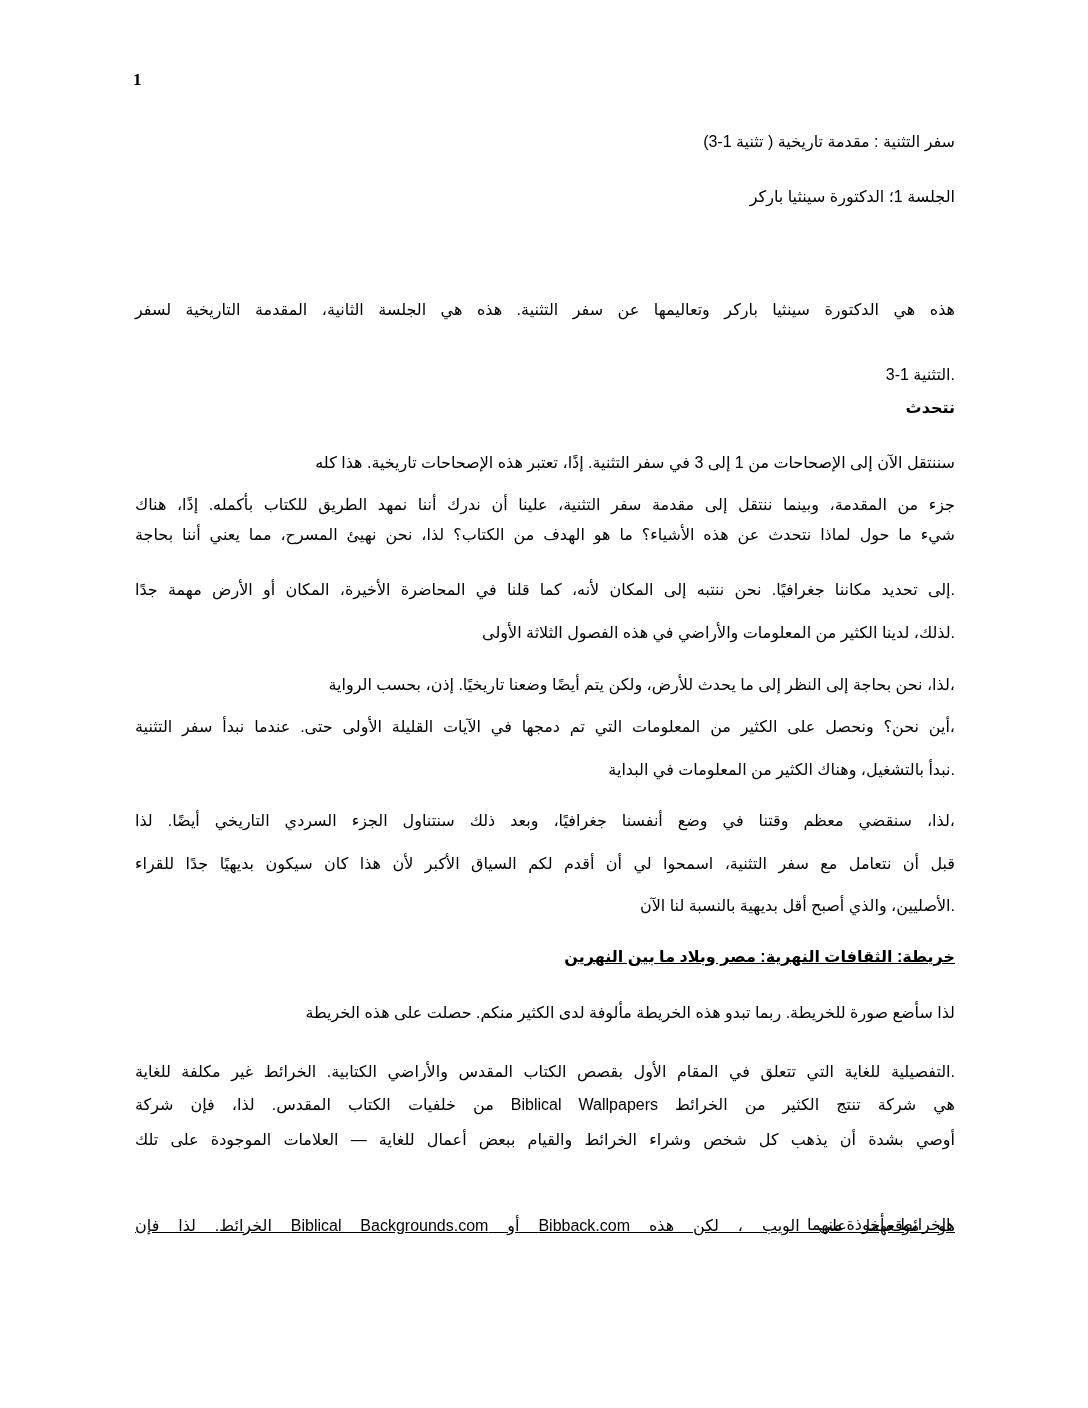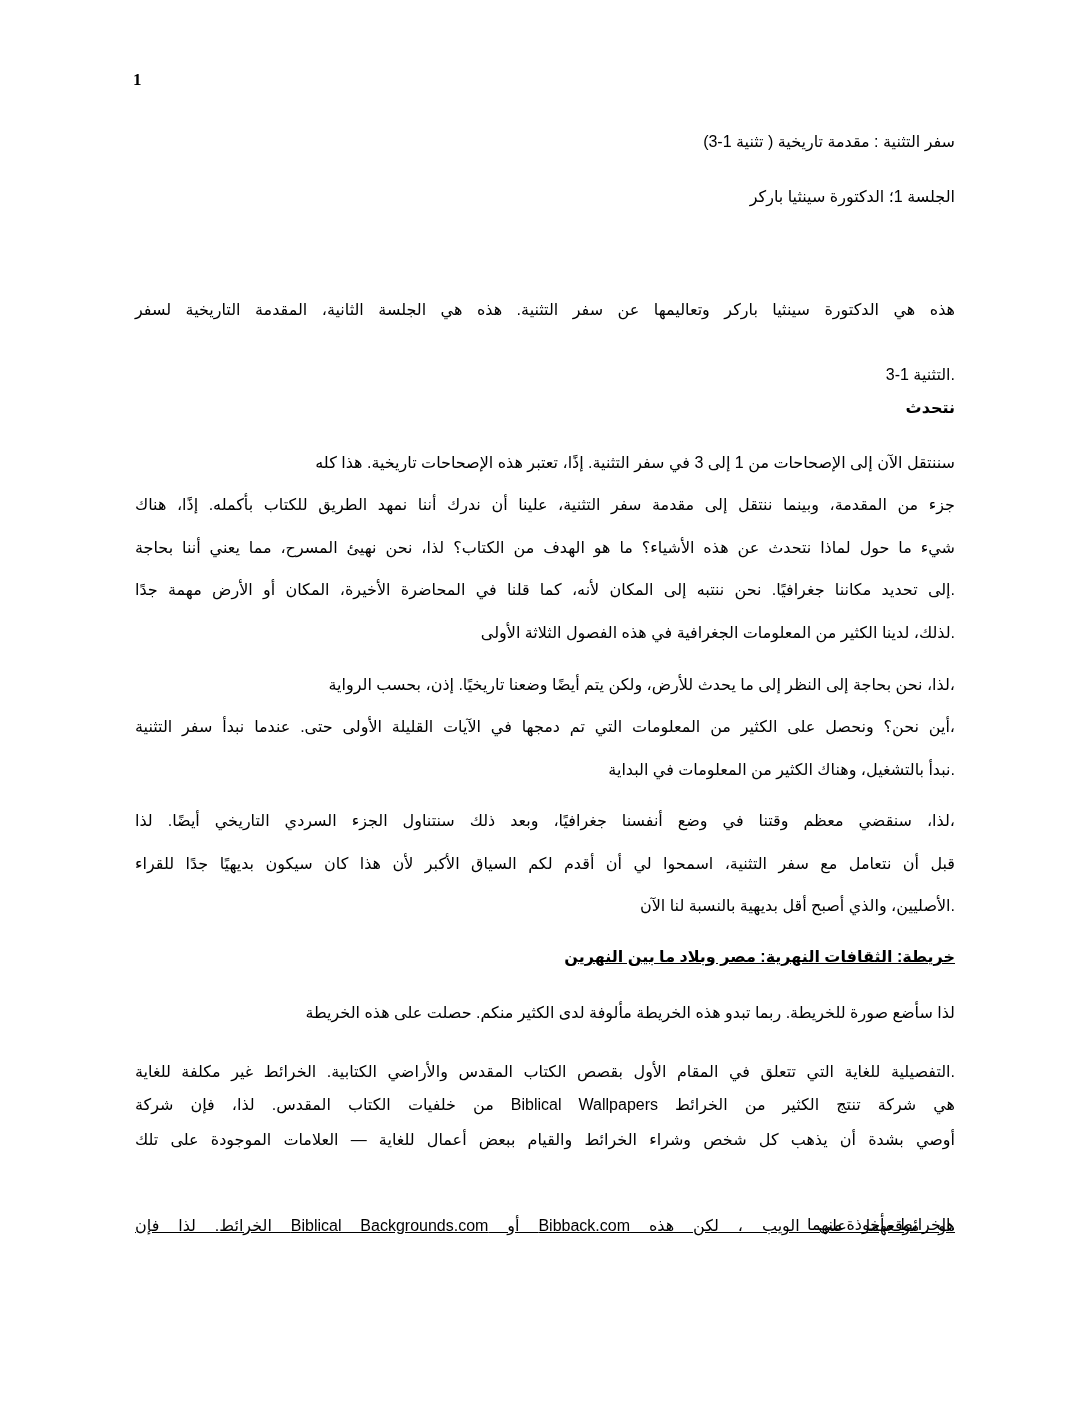--- a/index.html
+++ b/index.html
@@ -56,23 +56,23 @@
   <div>
     <div class="line justify" style="top:298px;">هذه هي الدكتورة سينثيا باركر وتعاليمها عن سفر التثنية. هذه هي الجلسة الثانية، المقدمة التاريخية لسفر</div>
     <div class="line" style="top:342px;margin-top:21px;">.التثنية 1-3</div>
   </div>
 
   <div class="line bold" style="top:396px;">نتحدث</div>
 
   <div>
     <div class="line" style="top:451px;">سننتقل الآن إلى الإصحاحات من 1 إلى 3 في سفر التثنية. إذًا، تعتبر  هذه الإصحاحات تاريخية.  هذا كله</div>
     <div class="line justify" style="top:493px;">جزء من المقدمة، وبينما ننتقل إلى مقدمة سفر التثنية، علينا أن ندرك أننا نمهد الطريق للكتاب بأكمله. إذًا، هناك</div>
-    <div class="line justify" style="top:536px;">شيء ما حول لماذا نتحدث عن هذه الأشياء؟ ما هو الهدف من الكتاب؟ لذا، نحن نهيئ المسرح، مما يعني أننا بحاجة</div>
+    <div class="line justify" style="top:523px;">شيء ما حول لماذا نتحدث عن هذه الأشياء؟ ما هو الهدف من الكتاب؟ لذا، نحن نهيئ المسرح، مما يعني أننا بحاجة</div>
     <div class="line justify" style="top:578px;">.إلى تحديد مكاننا جغرافيًا. نحن ننتبه إلى المكان لأنه، كما قلنا في المحاضرة الأخيرة، المكان أو الأرض مهمة جدًا</div>
-    <div class="line" style="top:621px;">.لذلك، لدينا الكثير من المعلومات الجغرافية في هذه الفصول الثلاثة الأولى</div>
+    <div class="line" style="top:621px;">.لذلك، لدينا الكثير من المعلومات والأراضي في هذه الفصول الثلاثة الأولى</div>
   </div>
 
   <div>
     <div class="line" style="top:673px;">،لذا، نحن بحاجة إلى النظر إلى ما يحدث للأرض، ولكن يتم أيضًا وضعنا تاريخيًا. إذن، بحسب الرواية</div>
     <div class="line justify" style="top:715px;">،أين نحن؟ ونحصل على الكثير من المعلومات التي تم دمجها في الآيات القليلة الأولى حتى. عندما نبدأ سفر التثنية</div>
     <div class="line" style="top:758px;">.نبدأ بالتشغيل، وهناك الكثير من المعلومات في البداية</div>
   </div>
 
   <div>
     <div class="line justify" style="top:809px;">،لذا، سنقضي معظم وقتنا في وضع أنفسنا جغرافيًا، وبعد ذلك سنتناول الجزء السردي التاريخي أيضًا. لذا</div>

